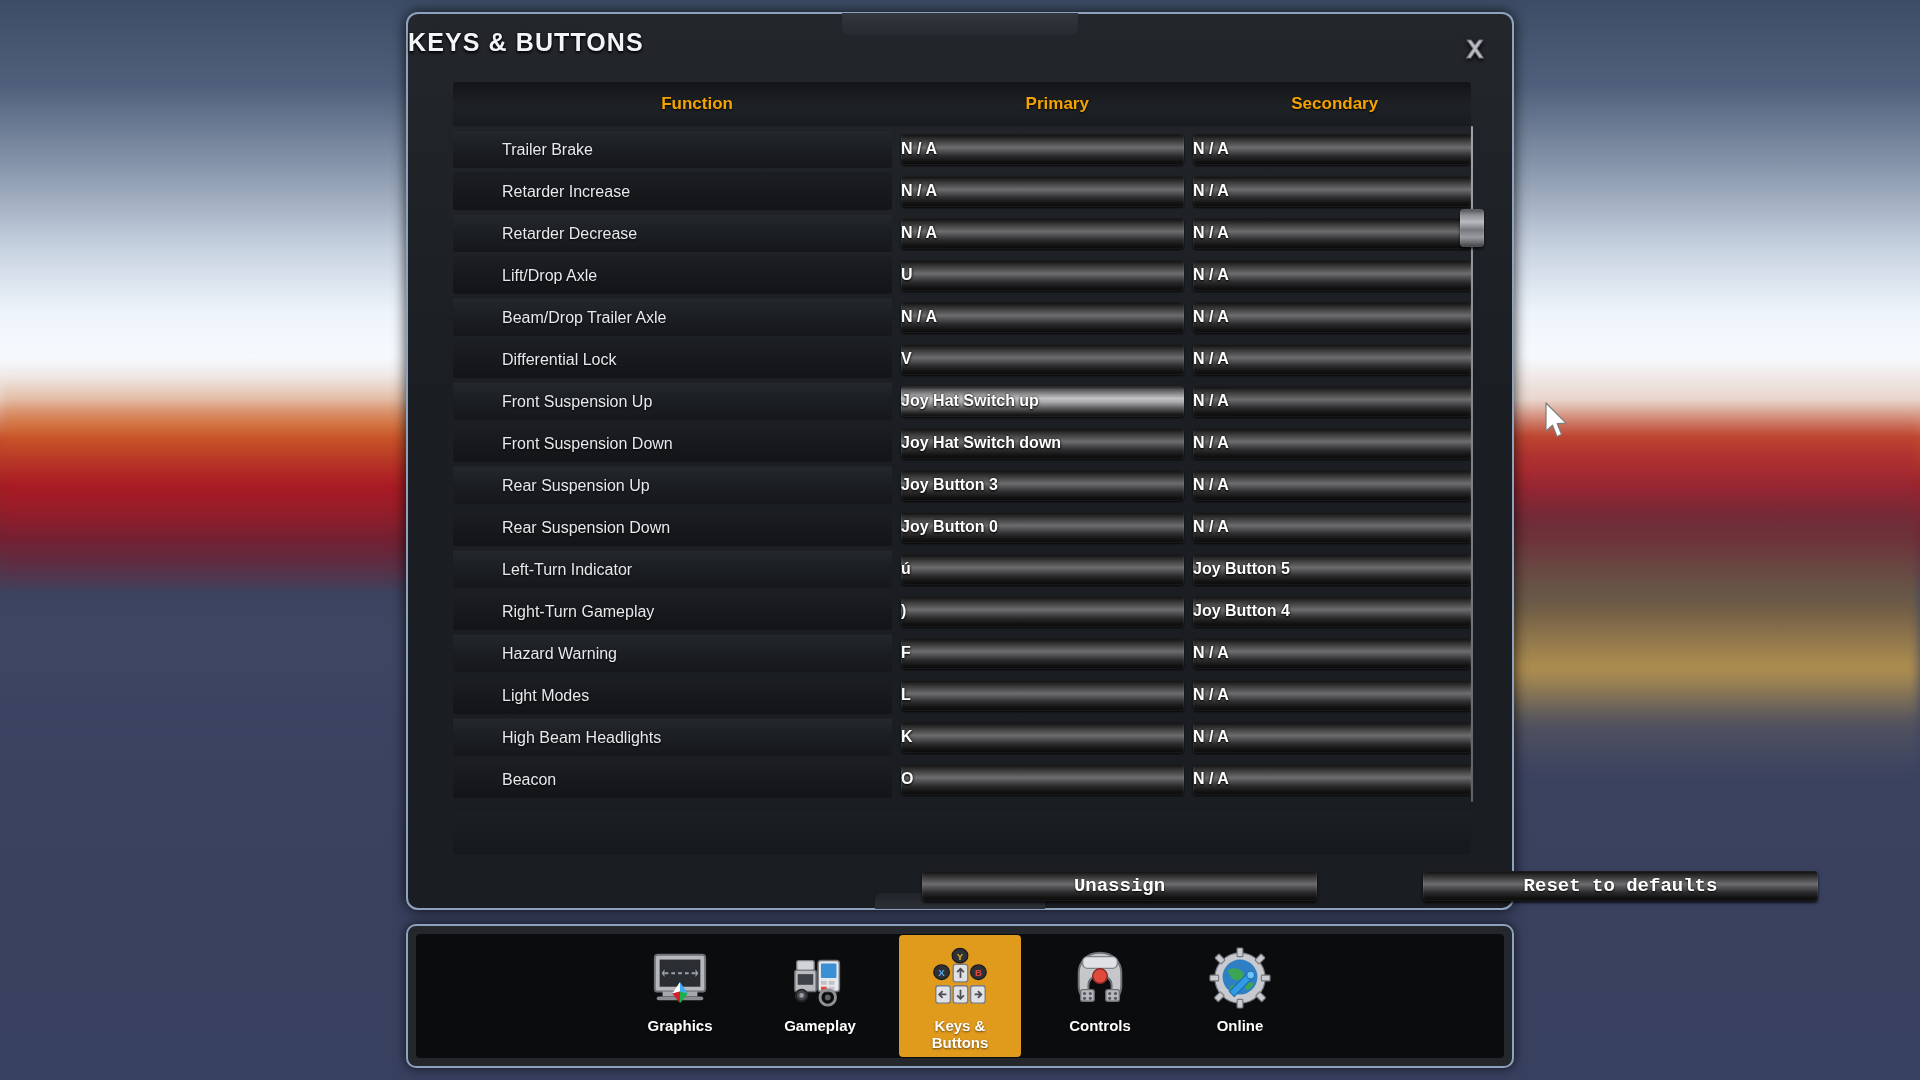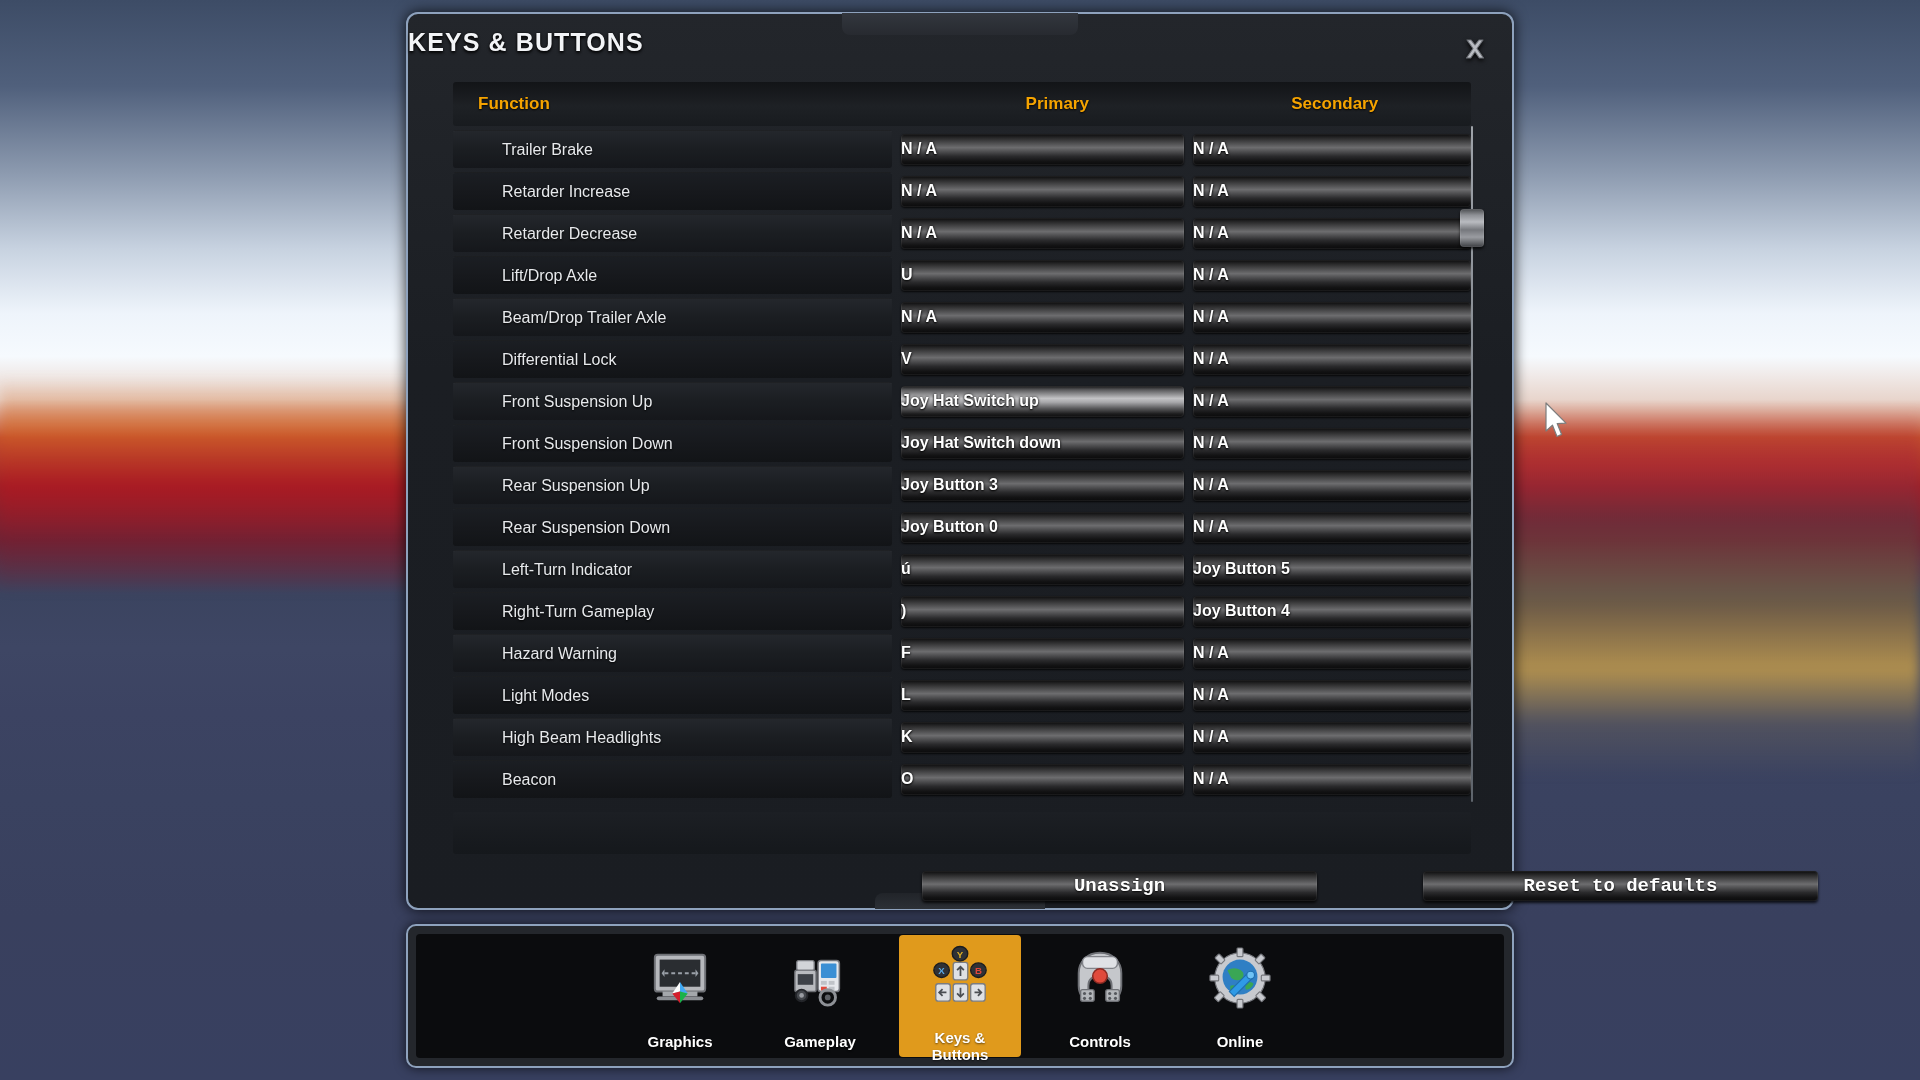--- a/index.html
+++ b/index.html
@@ -114,21 +114,21 @@
   #close-btn svg { display:block; filter: drop-shadow(0 2px 2px rgba(0,0,0,.9)); }
 
   
   #table-header {
     position:absolute; left: 45px; top: 68px;
     width: 1018px; height: 44px;
     background: linear-gradient(to bottom,#121417 0%, #1e2125 55%, #181b1f 100%);
     border-radius: 3px;
     display:flex; align-items:center;
   }
-  .hdr-func { width: 450px; padding-left: 25px; }
+  .hdr-func { width: 450px; padding-left: 25px; text-align: center; }
   .hdr-pri  { width: 290px; text-align:center; }
   .hdr-sec  { width: 280px; text-align:center; }
   .hdr-text {
     color:#f5a300; font-size: 17px; font-weight: bold;
     text-shadow: 0 1px 2px rgba(0,0,0,.9);
   }
 
   
   #rows-viewport {
     position:absolute; left: 45px; top: 116px;
@@ -280,21 +280,21 @@
     display:flex; flex-direction:column; align-items:center; justify-content:flex-start;
     padding-top: 10px;
     box-sizing:border-box;
     cursor:pointer;
     border-radius: 4px;
     margin: 0 9px;
   }
   .nav-item.active { background:#e09a1c; }
   .nav-icon { width: 66px; height: 66px; display:flex; align-items:center; justify-content:center; }
   .nav-label {
-    margin-top: 22px;
+    margin-top: 6px;
     color:#fff; font-size: 15px; font-weight:bold;
     text-align:center; line-height: 17px;
     text-shadow: 0 1px 2px rgba(0,0,0,.9);
   }
   .nav-item.active .nav-label { color:#fff; text-shadow: 0 1px 2px rgba(0,0,0,.55); }
 </style>
 </head>
 <body>
 
 <div id="bg">

